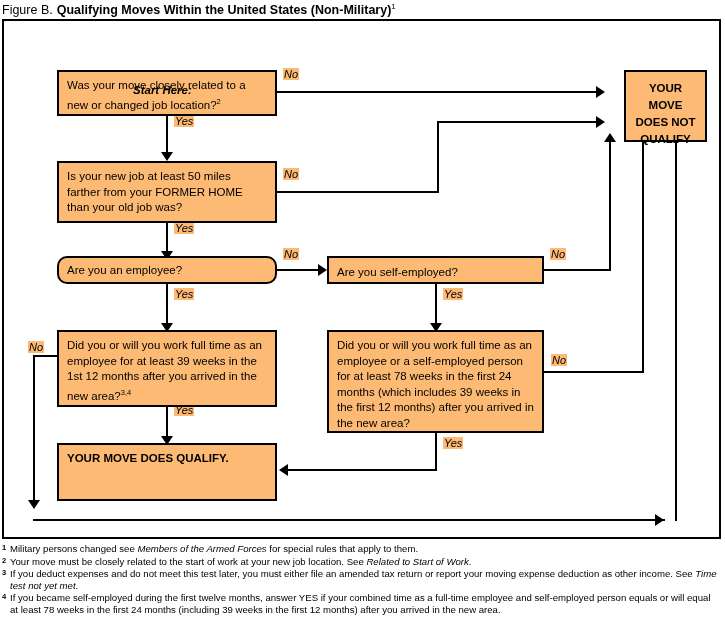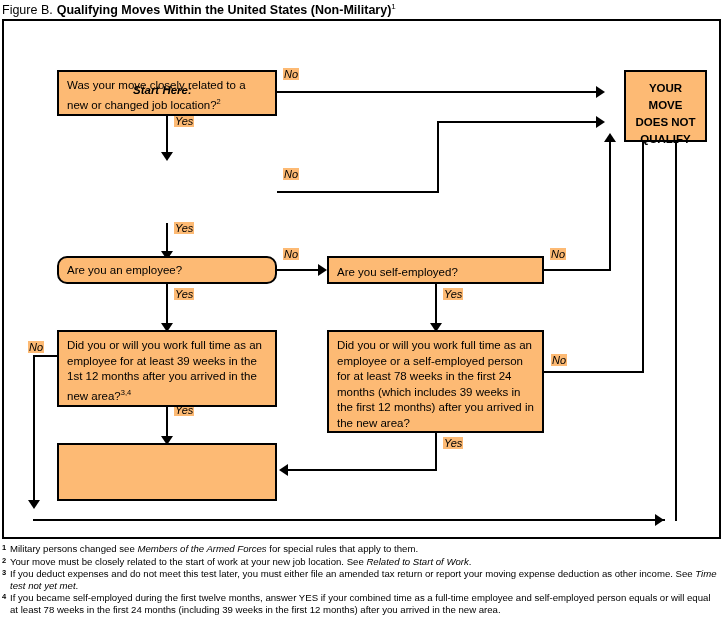--- a/index.html
+++ b/index.html
@@ -104,20 +104,23 @@
   </div>
 
   <div class="ln h" style="left:277px;top:91px;width:321px;"></div>
   <div class="arr right" style="left:596px;top:86px;"></div>
   <div class="lbl" style="left:283px;top:68px;">No</div>
 
   <div class="ln v" style="left:166px;top:116px;height:40px;"></div>
   <div class="arr down" style="left:161px;top:152px;"></div>
   <div class="lbl" style="left:174px;top:115px;">Yes</div>
 
+  <div class="box" style="left:57px;top:161px;width:220px;height:62px;">
+    <span>Is your new job at least 50 miles farther from your FORMER HOME than your old job was?</span>
+  </div>
 
   <div class="ln h" style="left:277px;top:191px;width:162px;"></div>
   <div class="ln v" style="left:437px;top:121px;height:72px;"></div>
   <div class="ln h" style="left:437px;top:121px;width:161px;"></div>
   <div class="arr right" style="left:596px;top:116px;"></div>
   <div class="lbl" style="left:283px;top:168px;">No</div>
 
   <div class="ln v" style="left:166px;top:223px;height:33px;"></div>
   <div class="arr down" style="left:161px;top:251px;"></div>
   <div class="lbl" style="left:174px;top:222px;">Yes</div>
@@ -168,20 +171,21 @@
   <div class="ln v" style="left:642px;top:140px;height:233px;"></div>
   <div class="arr up" style="left:637px;top:133px;"></div>
   <div class="lbl" style="left:551px;top:354px;">No</div>
 
   <div class="ln v" style="left:435px;top:433px;height:38px;"></div>
   <div class="ln h" style="left:288px;top:469px;width:149px;"></div>
   <div class="arr left" style="left:279px;top:464px;"></div>
   <div class="lbl" style="left:443px;top:437px;">Yes</div>
 
   <div class="box" style="left:57px;top:443px;width:220px;height:58px;">
+    <div class="hd">YOUR MOVE DOES QUALIFY.</div>
   </div>
 
   <div class="ln h" style="left:33px;top:519px;width:632px;"></div>
   <div class="arr right" style="left:655px;top:514px;"></div>
   <div class="ln v" style="left:675px;top:140px;height:381px;"></div>
   <div class="arr up" style="left:670px;top:133px;"></div>
 
   <div class="box center" style="left:624px;top:70px;width:83px;height:72px;z-index:7;">
     <div>YOUR</div>
     <div>MOVE</div>

